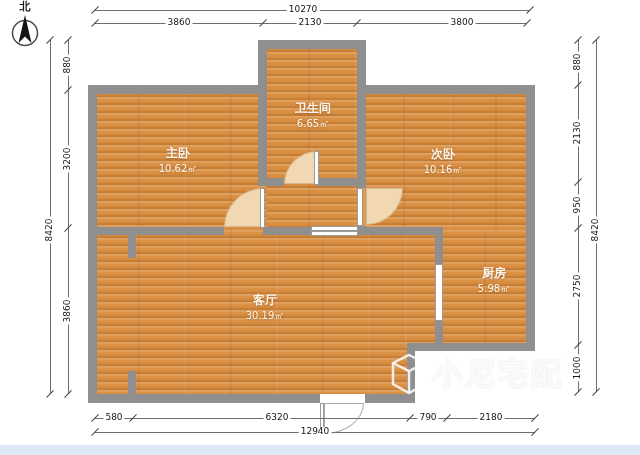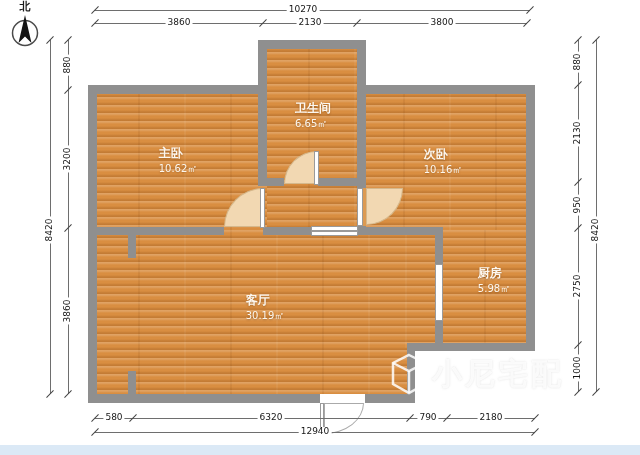--- a/index.html
+++ b/index.html
@@ -25,21 +25,21 @@
   .fan{position:absolute;background:var(--door-fan,#f2d8b2);border:1px solid #d5b88c;box-sizing:border-box;}
   .fan.tl{border-radius:100% 0 0 0;}
   .fan.br{border-radius:0 0 100% 0;}
   .fan.out{background:#fff;border-color:#aaa;}
   .leaf{position:absolute;background:#fff;border:1px solid #9a9a9a;box-sizing:border-box;}
   .win{position:absolute;background:#fff;border:1px solid #9a9a9a;box-sizing:border-box;}
   .win.h{background-image:linear-gradient(180deg,transparent 42%,#9a9a9a 42%,#9a9a9a 58%,transparent 58%);}
   .win.v{background-image:linear-gradient(90deg,transparent 42%,#9a9a9a 42%,#9a9a9a 58%,transparent 58%);}
   
   .room-label{
-    position:absolute;transform:translate(-50%,-50%);
+    position:absolute;transform:translate(-50%,-50%);text-align:center;
     color:#fcf7ef;text-shadow:0 1px 2px rgba(95,48,0,.4);line-height:1.3;white-space:nowrap;
   }
   .room-name{display:block;font-size:12px;font-weight:bold;}
   .room-area{display:block;font-size:10px;}
   
   .dline{position:absolute;background:#6e6e6e;}
   .tick{position:absolute;width:10px;height:1px;background:#444;transform:translate(-50%,-50%) rotate(-45deg);}
   .dlabel{
     position:absolute;font-size:9px;color:#161616;background:#fff;padding:0 2px;
     transform:translate(-50%,-50%);white-space:nowrap;line-height:1.1;
@@ -142,30 +142,30 @@
   <div class="tick" style="left:530px;top:10px"></div>
   <div class="dlabel" style="left:303px;top:10px">10270</div>
 
   <div class="dline" style="left:95px;top:23px;width:432px;height:1px"></div>
   <div class="tick" style="left:95px;top:23px"></div>
   <div class="tick" style="left:263px;top:23px"></div>
   <div class="tick" style="left:357px;top:23px"></div>
   <div class="tick" style="left:527px;top:23px"></div>
   <div class="dlabel" style="left:179px;top:23px">3860</div>
   <div class="dlabel" style="left:310px;top:23px">2130</div>
-  <div class="dlabel" style="left:442px;top:23px">3800</div>
+  <div class="dlabel" style="left:462px;top:23px">3800</div>
 
   <div class="dline" style="left:95px;top:418px;width:440px;height:1px"></div>
   <div class="tick" style="left:95px;top:418px"></div>
   <div class="tick" style="left:133px;top:418px"></div>
   <div class="tick" style="left:410px;top:418px"></div>
   <div class="tick" style="left:447px;top:418px"></div>
   <div class="tick" style="left:535px;top:418px"></div>
   <div class="dlabel" style="left:114px;top:418px">580</div>
-  <div class="dlabel" style="left:271px;top:418px">6320</div>
+  <div class="dlabel" style="left:277px;top:418px">6320</div>
   <div class="dlabel" style="left:428px;top:418px">790</div>
   <div class="dlabel" style="left:491px;top:418px">2180</div>
 
   <div class="dline" style="left:95px;top:432px;width:440px;height:1px"></div>
   <div class="tick" style="left:95px;top:432px"></div>
   <div class="tick" style="left:535px;top:432px"></div>
   <div class="dlabel" style="left:315px;top:432px">12940</div>
 
   <div class="dline" style="left:50px;top:40px;width:1px;height:354px"></div>
   <div class="tick" style="left:50px;top:40px"></div>

